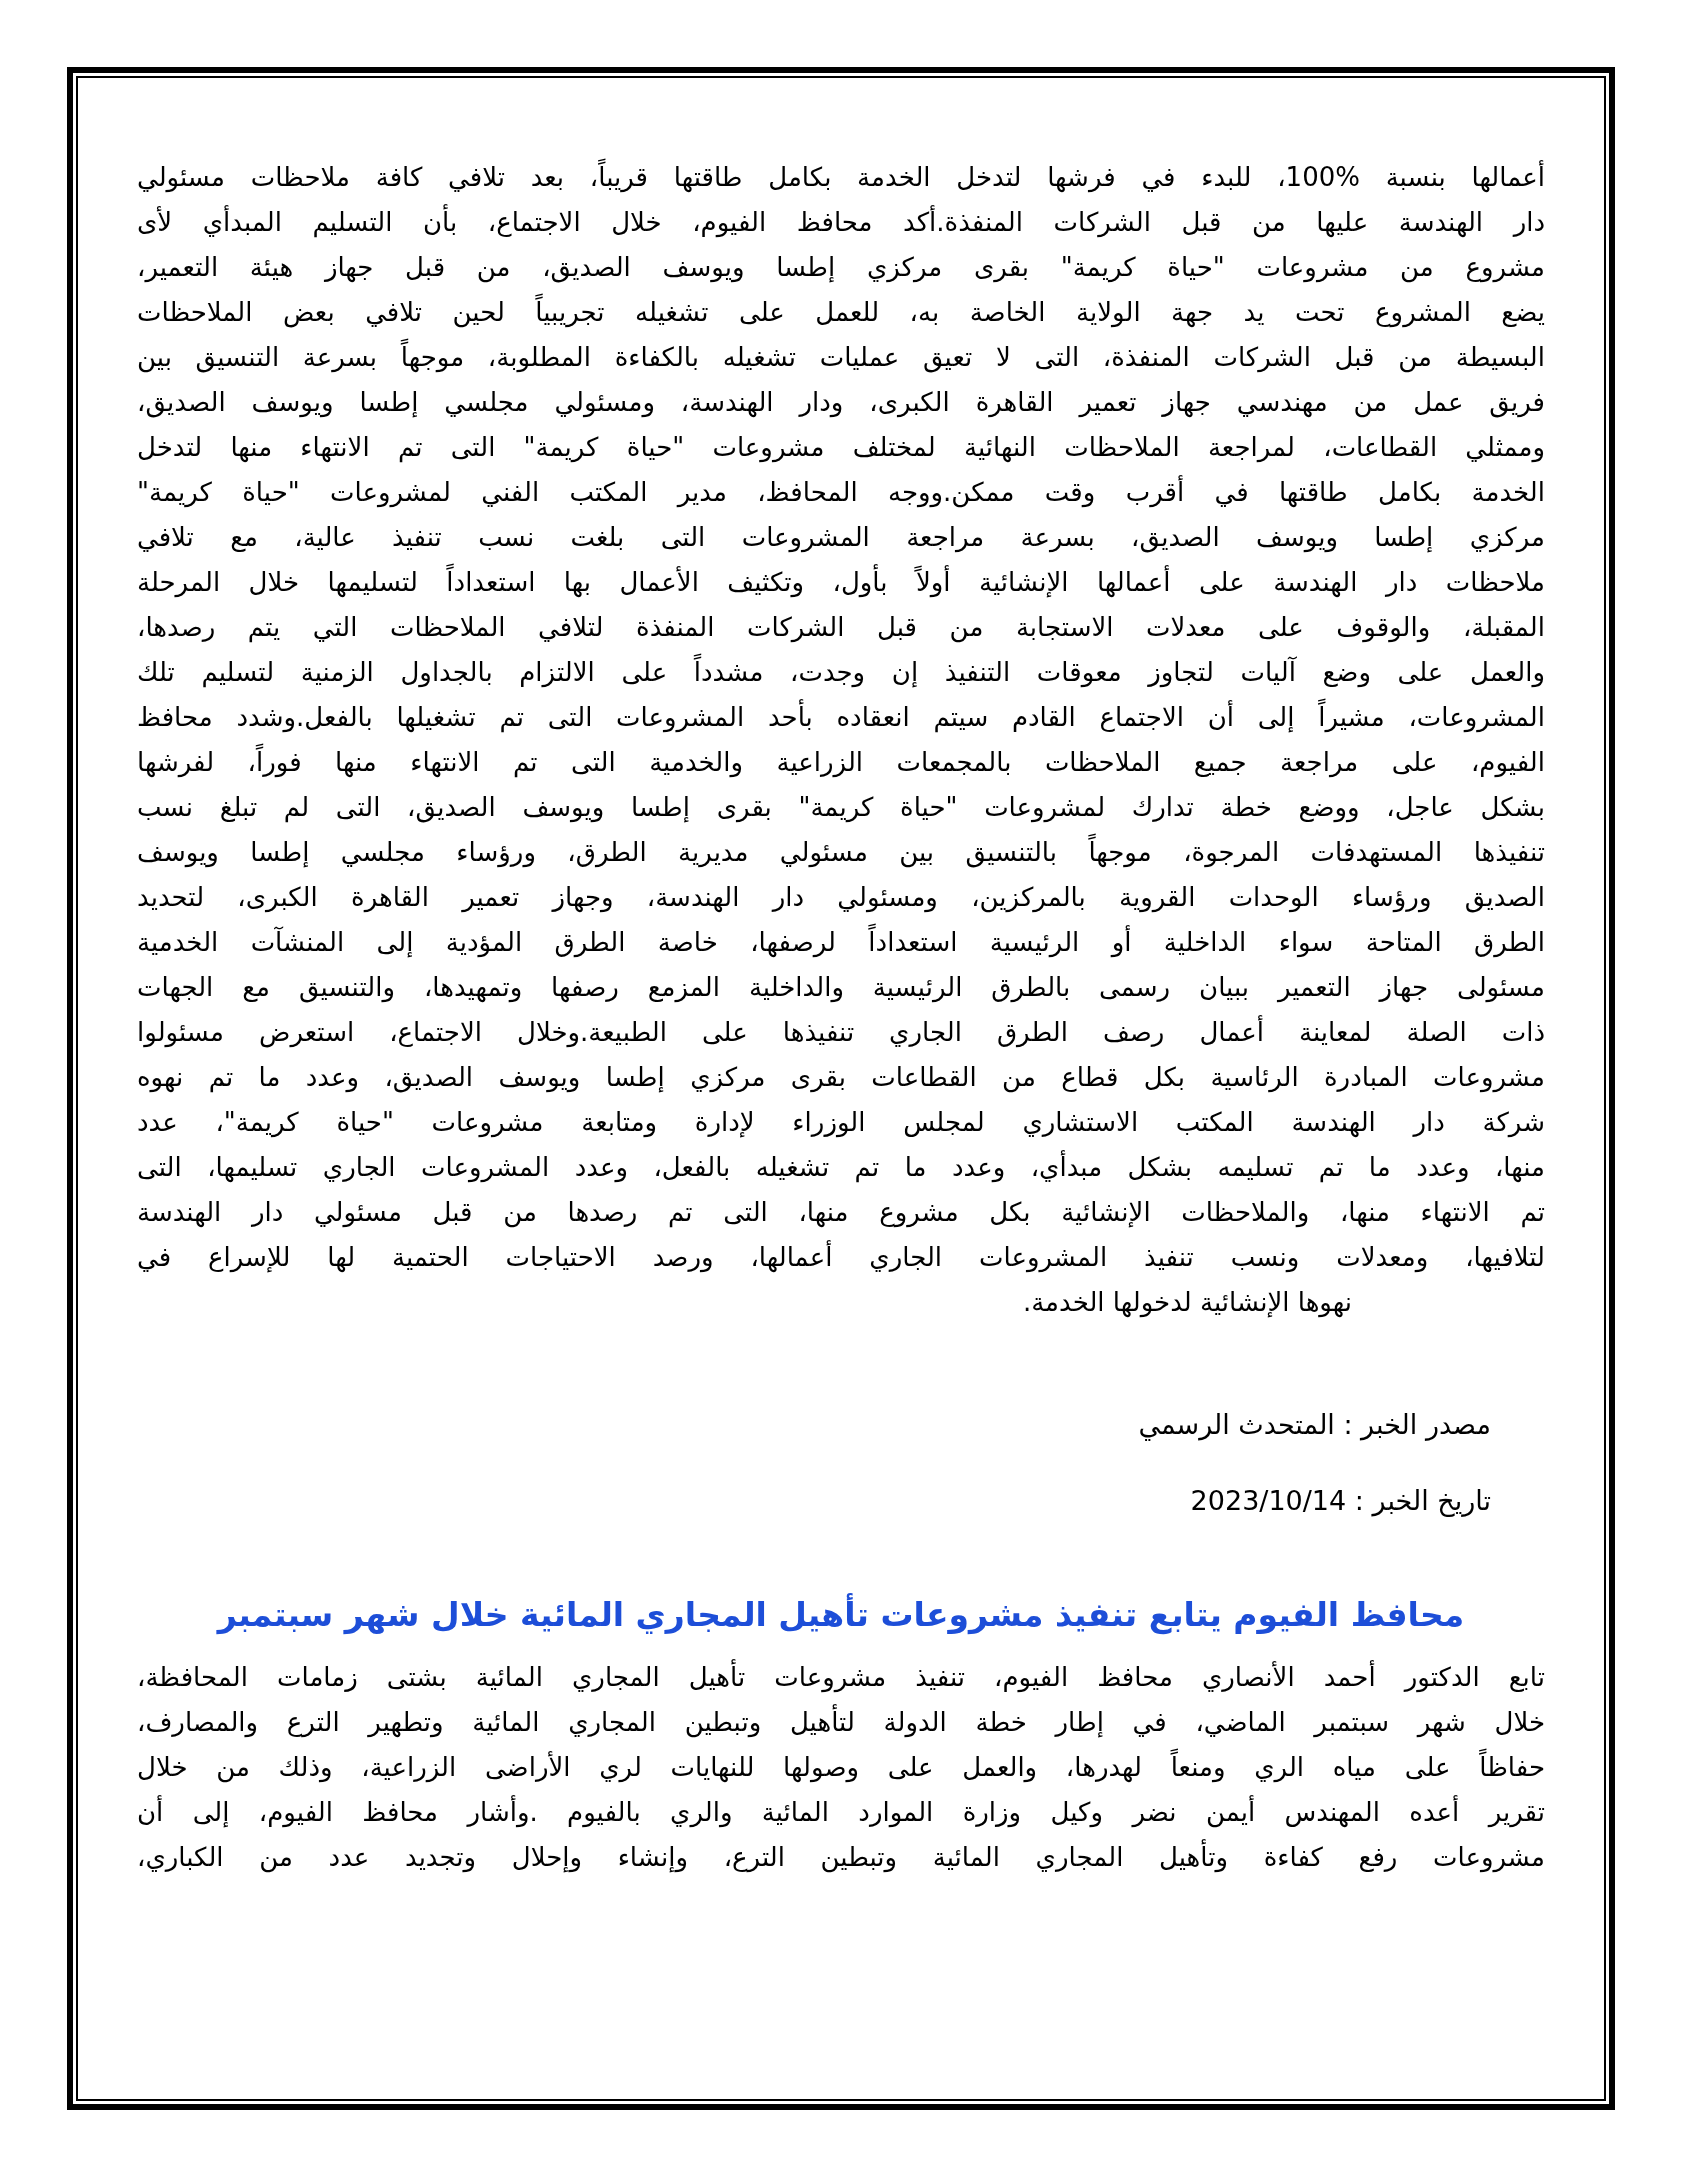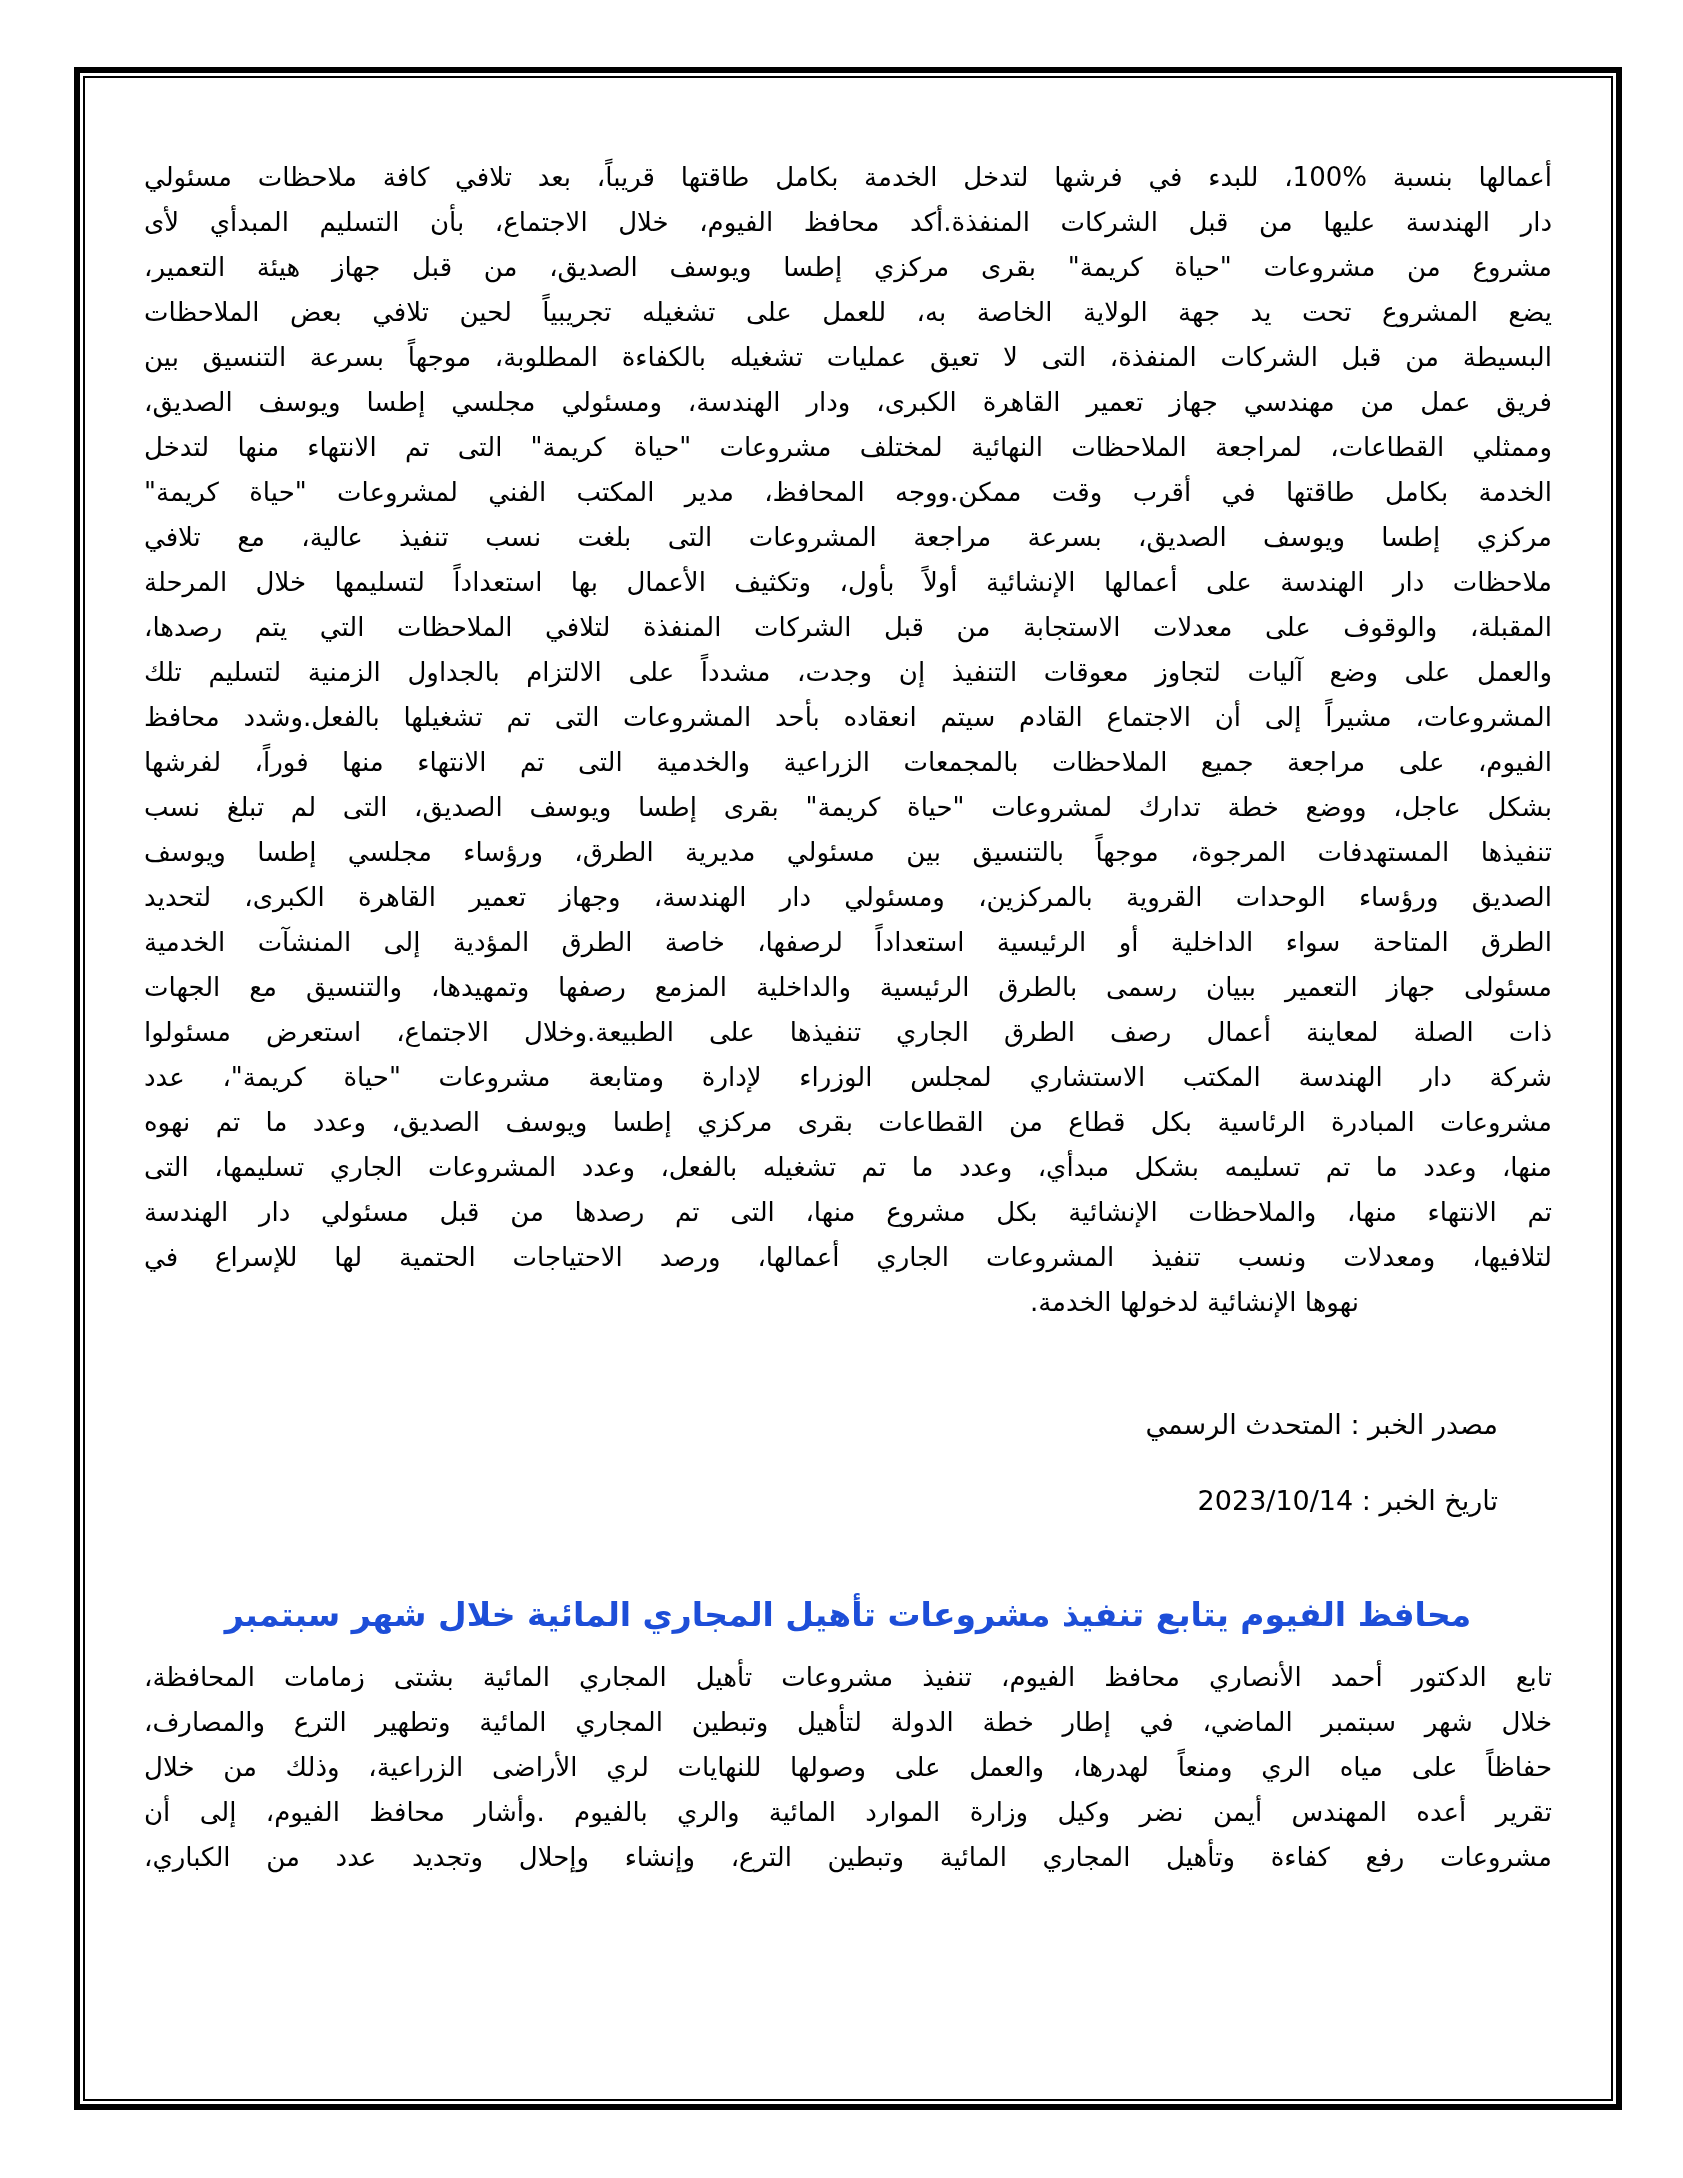--- a/index.html
+++ b/index.html
@@ -2,21 +2,21 @@
 <html lang="ar"><head>
 <meta charset="utf-8">
 <style>
   html,body{margin:0;padding:0;}
   body{
     width:1683px;height:2178px;position:relative;
     background:#ffffff;color:#000;
     font-family:"DejaVu Sans", sans-serif;
   }
   .frame{
-    position:absolute;left:74px;top:67px;width:1548px;height:2043px;
+    position:absolute;left:67px;top:67px;width:1548px;height:2043px;
     border:6px solid #000;box-sizing:border-box;
   }
   .frame-inner{
     position:absolute;top:3px;left:3px;right:3px;bottom:3px;
     border:2px solid #000;
   }
   .content{
     position:absolute;top:0;left:0;right:0;bottom:0;
     padding:77px 59px 0 59px;
     direction:rtl;
@@ -65,22 +65,22 @@
           <div class="jline">المقبلة، والوقوف على معدلات الاستجابة من قبل الشركات المنفذة لتلافي الملاحظات التي يتم رصدها،</div>
           <div class="jline">والعمل على وضع آليات لتجاوز معوقات التنفيذ إن وجدت، مشدداً على الالتزام بالجداول الزمنية لتسليم تلك</div>
           <div class="jline">المشروعات، مشيراً إلى أن الاجتماع القادم سيتم انعقاده بأحد المشروعات التى تم تشغيلها بالفعل.وشدد محافظ</div>
           <div class="jline">الفيوم، على مراجعة جميع الملاحظات بالمجمعات الزراعية والخدمية التى تم الانتهاء منها فوراً، لفرشها</div>
           <div class="jline">بشكل عاجل، ووضع خطة تدارك لمشروعات "حياة كريمة" بقرى إطسا ويوسف الصديق، التى لم تبلغ نسب</div>
           <div class="jline">تنفيذها المستهدفات المرجوة، موجهاً بالتنسيق بين مسئولي مديرية الطرق، ورؤساء مجلسي إطسا ويوسف</div>
           <div class="jline">الصديق ورؤساء الوحدات القروية بالمركزين، ومسئولي دار الهندسة، وجهاز تعمير القاهرة الكبرى، لتحديد</div>
           <div class="jline">الطرق المتاحة سواء الداخلية أو الرئيسية استعداداً لرصفها، خاصة الطرق المؤدية إلى المنشآت الخدمية</div>
           <div class="jline">مسئولى جهاز التعمير ببيان رسمى بالطرق الرئيسية والداخلية المزمع رصفها وتمهيدها، والتنسيق مع الجهات</div>
           <div class="jline">ذات الصلة لمعاينة أعمال رصف الطرق الجاري تنفيذها على الطبيعة.وخلال الاجتماع، استعرض مسئولوا</div>
+          <div class="jline">مشروعات المبادرة الرئاسية بكل قطاع من القطاعات بقرى مركزي إطسا ويوسف الصديق، وعدد ما تم نهوه</div>
           <div class="jline">شركة دار الهندسة المكتب الاستشاري لمجلس الوزراء لإدارة ومتابعة مشروعات "حياة كريمة"، عدد</div>
-          <div class="jline">مشروعات المبادرة الرئاسية بكل قطاع من القطاعات بقرى مركزي إطسا ويوسف الصديق، وعدد ما تم نهوه</div>
           <div class="jline">منها، وعدد ما تم تسليمه بشكل مبدأي، وعدد ما تم تشغيله بالفعل، وعدد المشروعات الجاري تسليمها، التى</div>
           <div class="jline">تم الانتهاء منها، والملاحظات الإنشائية بكل مشروع منها، التى تم رصدها من قبل مسئولي دار الهندسة</div>
           <div class="jline">لتلافيها، ومعدلات ونسب تنفيذ المشروعات الجاري أعمالها، ورصد الاحتياجات الحتمية لها للإسراع في</div>
         </div>
 
       <div class="jline-last">نهوها الإنشائية لدخولها الخدمة.</div>
 
       <div class="meta source">مصدر الخبر : المتحدث الرسمي</div>
 
       <div class="meta date">تاريخ الخبر : 2023/10/14</div>

